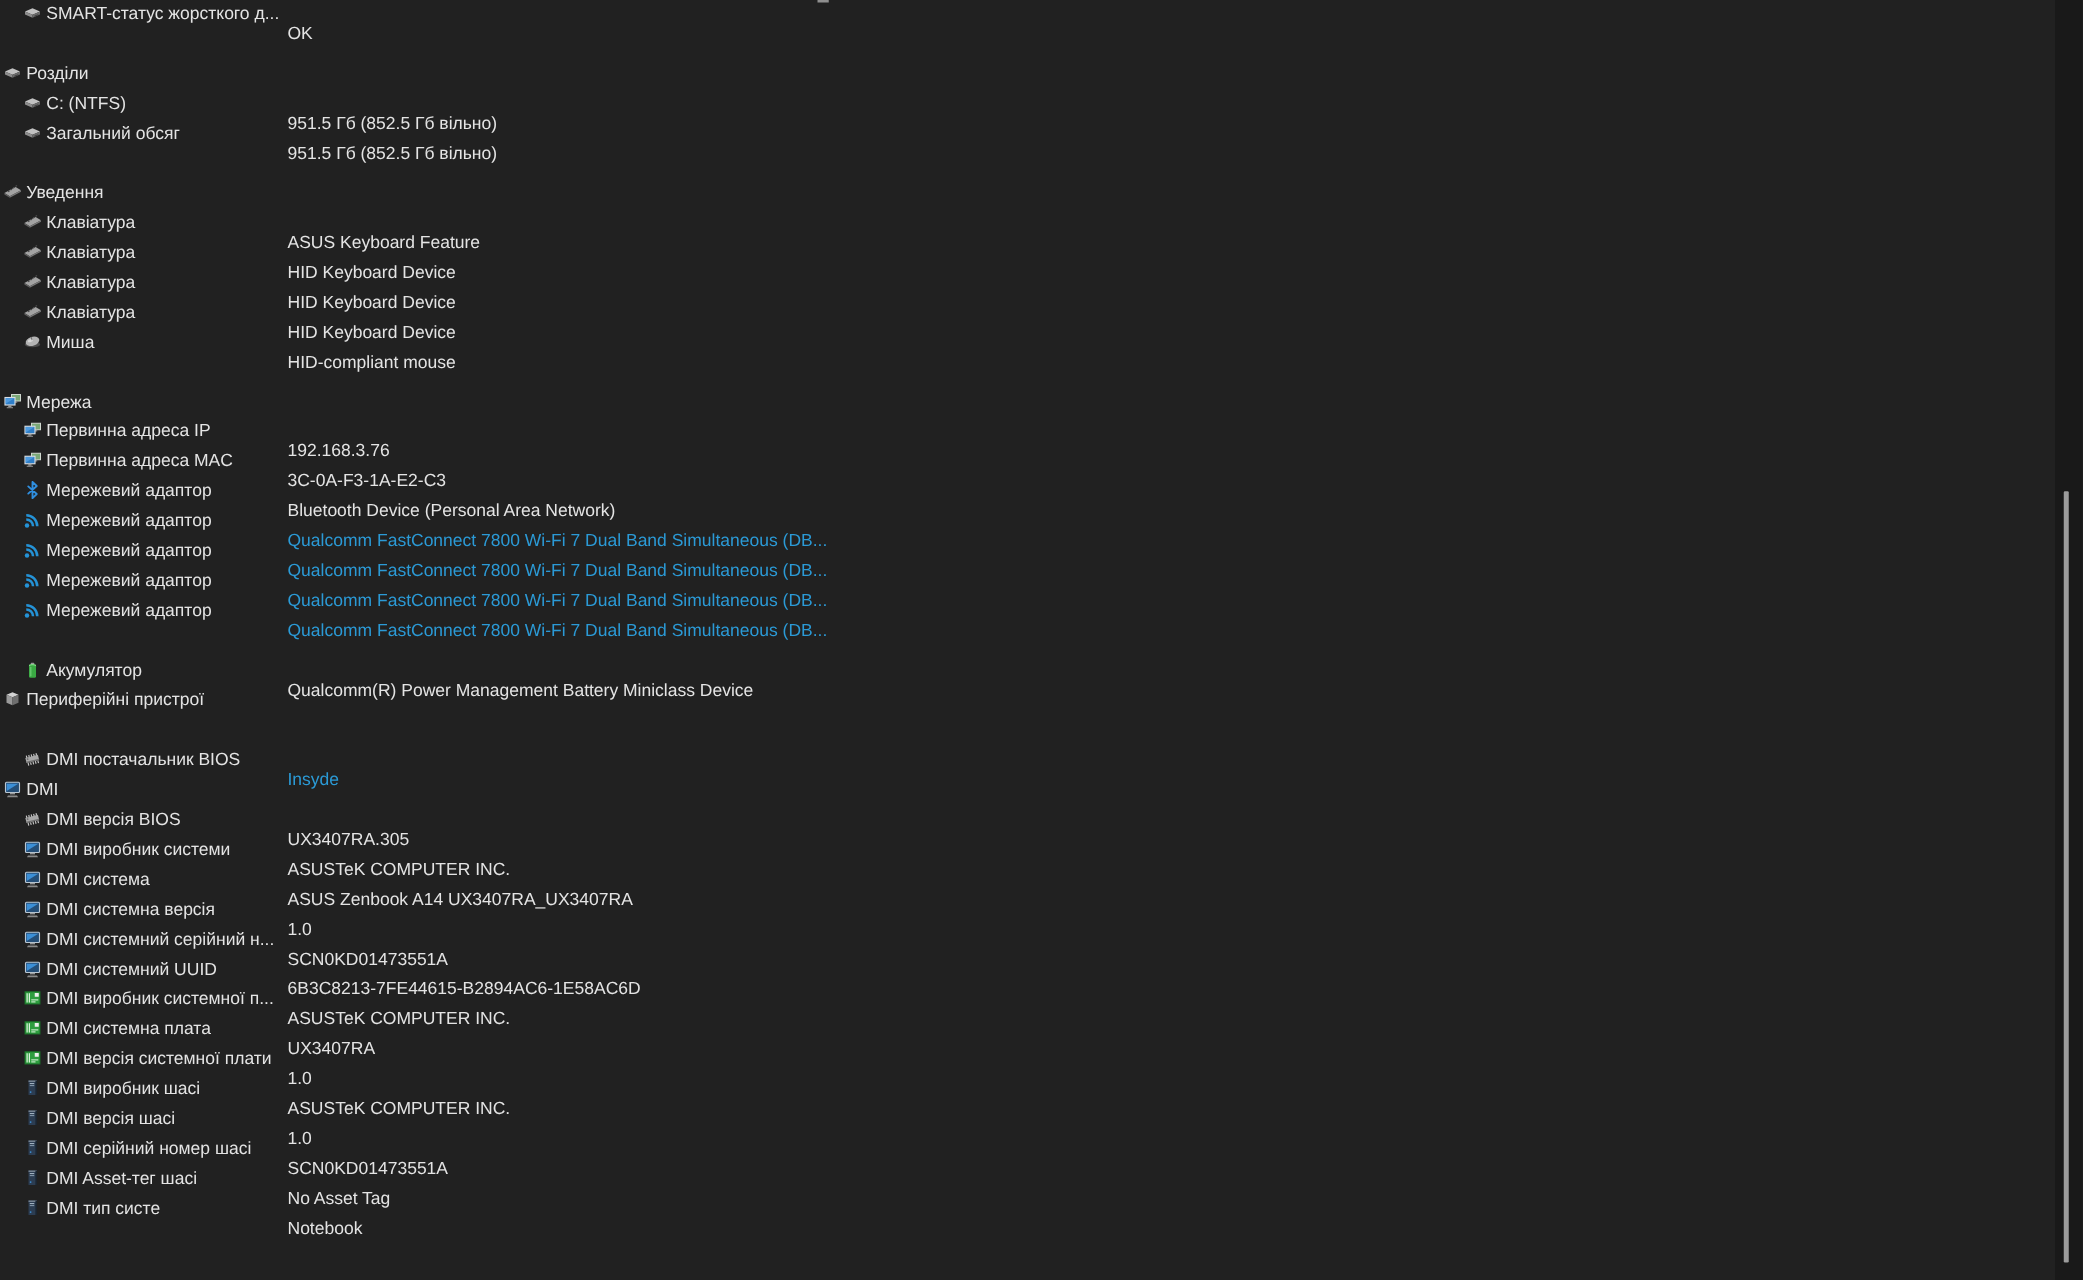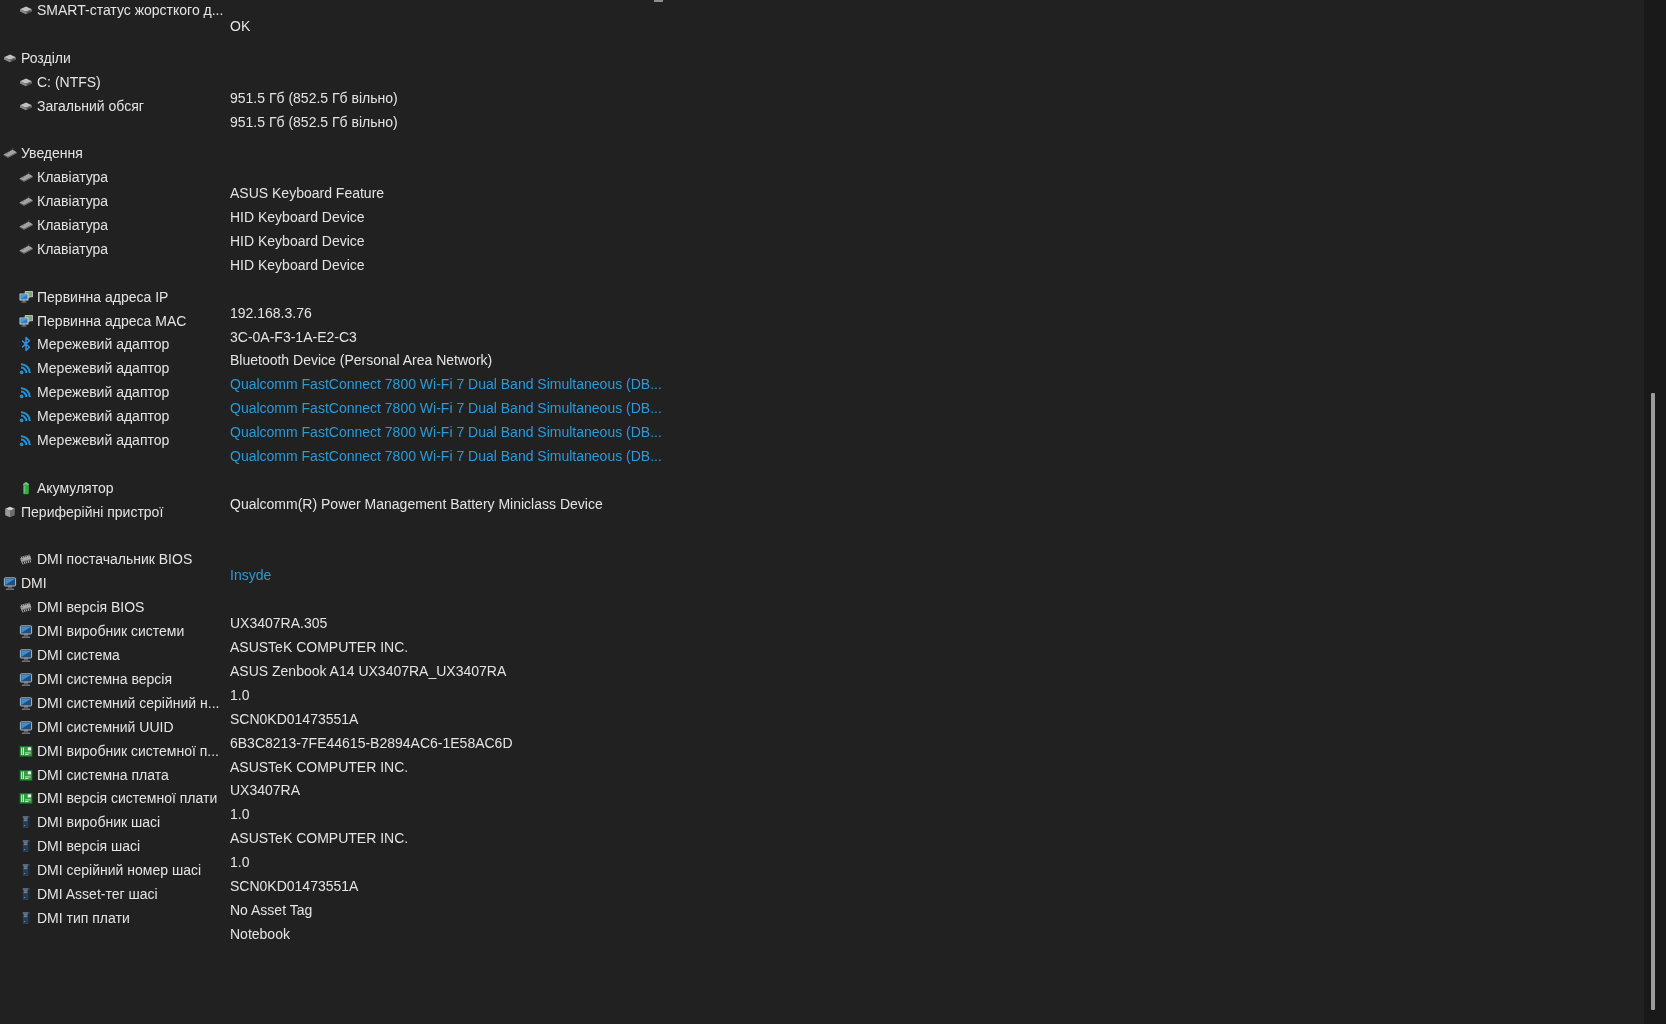--- a/index.html
+++ b/index.html
@@ -180,21 +180,48 @@
             <rect x="4.4" y="8.9" width="1.3" height="1" transform="skewY(-14)"></rect>
             <rect x="6.4" y="7.9" width="1.3" height="1" transform="skewY(-14)"></rect>
             <rect x="8.4" y="6.9" width="1.3" height="1" transform="skewY(-14)"></rect>
             <rect x="10.4" y="5.9" width="1.3" height="1" transform="skewY(-14)"></rect>
           </g>
         </svg>
       </span>
       <span class="label">Клавіатура</span>
       <span class="value">HID Keyboard Device</span>
     </div>
+    <div class="row item">
+      <span class="icon">
+        <svg viewBox="0 0 16 16">
+          <ellipse cx="8" cy="10.6" rx="6.2" ry="2.2" fill="#4a4a4a"></ellipse>
+          <g transform="rotate(-18 8 8)">
+            <ellipse cx="8" cy="8" rx="5.6" ry="3.6" fill="#b3b3b3"></ellipse>
+            <ellipse cx="6.6" cy="7" rx="2.2" ry="1.2" fill="#d6d6d6"></ellipse>
+            <line x1="8" y1="4.6" x2="8" y2="7" stroke="#6a6a6a" stroke-width="0.8"></line>
+          </g>
+        </svg>
+      </span>
+      <span class="label">Миша</span>
+      <span class="value">HID-compliant mouse</span>
+    </div>
     <div class="row spacer"></div>
+    <div class="row section">
+      <span class="icon">
+        <svg viewBox="0 0 16 16">
+          <rect x="7.2" y="2.6" width="7.2" height="5.2" fill="#7ba877" stroke="#cfd8cf" stroke-width="0.8"></rect>
+          <rect x="9.6" y="7.8" width="2.2" height="1.4" fill="#8a8a8a"></rect>
+          <rect x="2" y="5" width="8" height="6" fill="#2f7fc8" stroke="#d9dee3" stroke-width="0.9"></rect>
+          <path d="M2.6 5.6 h6.8 l-6.8 4.4 Z" fill="#4e9adf"></path>
+          <rect x="4.6" y="11" width="2.6" height="1.6" fill="#9a9a9a"></rect>
+          <rect x="3.4" y="12.6" width="5" height="1" fill="#7c7c7c"></rect>
+        </svg>
+      </span>
+      <span class="label">Мережа</span>
+    </div>
     <div class="row item">
       <span class="icon">
         <svg viewBox="0 0 16 16">
           <rect x="7.2" y="2.6" width="7.2" height="5.2" fill="#7ba877" stroke="#cfd8cf" stroke-width="0.8"></rect>
           <rect x="9.6" y="7.8" width="2.2" height="1.4" fill="#8a8a8a"></rect>
           <rect x="2" y="5" width="8" height="6" fill="#2f7fc8" stroke="#d9dee3" stroke-width="0.9"></rect>
           <path d="M2.6 5.6 h6.8 l-6.8 4.4 Z" fill="#4e9adf"></path>
           <rect x="4.6" y="11" width="2.6" height="1.6" fill="#9a9a9a"></rect>
           <rect x="3.4" y="12.6" width="5" height="1" fill="#7c7c7c"></rect>
         </svg>
@@ -526,20 +553,20 @@
       <span class="icon">
         <svg viewBox="0 0 16 16">
           <rect x="4.8" y="2.4" width="6.8" height="11.6" fill="#2c3d52"></rect>
           <rect x="4.8" y="2.4" width="6.8" height="1.1" fill="#7e8b9a"></rect>
           <rect x="10.3" y="2.4" width="1.3" height="11.6" fill="#1a2531"></rect>
           <rect x="5.8" y="4.4" width="3.6" height="0.9" fill="#9fb0c0"></rect>
           <rect x="5.8" y="6" width="3.6" height="0.9" fill="#7f93a6"></rect>
           <circle cx="6.5" cy="11.6" r="0.7" fill="#3e8fd4"></circle>
         </svg>
       </span>
-      <span class="label">DMI тип плати</span>
+      <span class="label">DMI тип систе</span>
       <span class="value">Notebook</span>
     </div>
   </div>
 
 <div id="scroll-gutter" style="background: rgb(25, 25, 25);">
   <div id="scroll-thumb" style="background: rgb(156, 156, 156);"></div>
 </div>
 
 </body></html>

